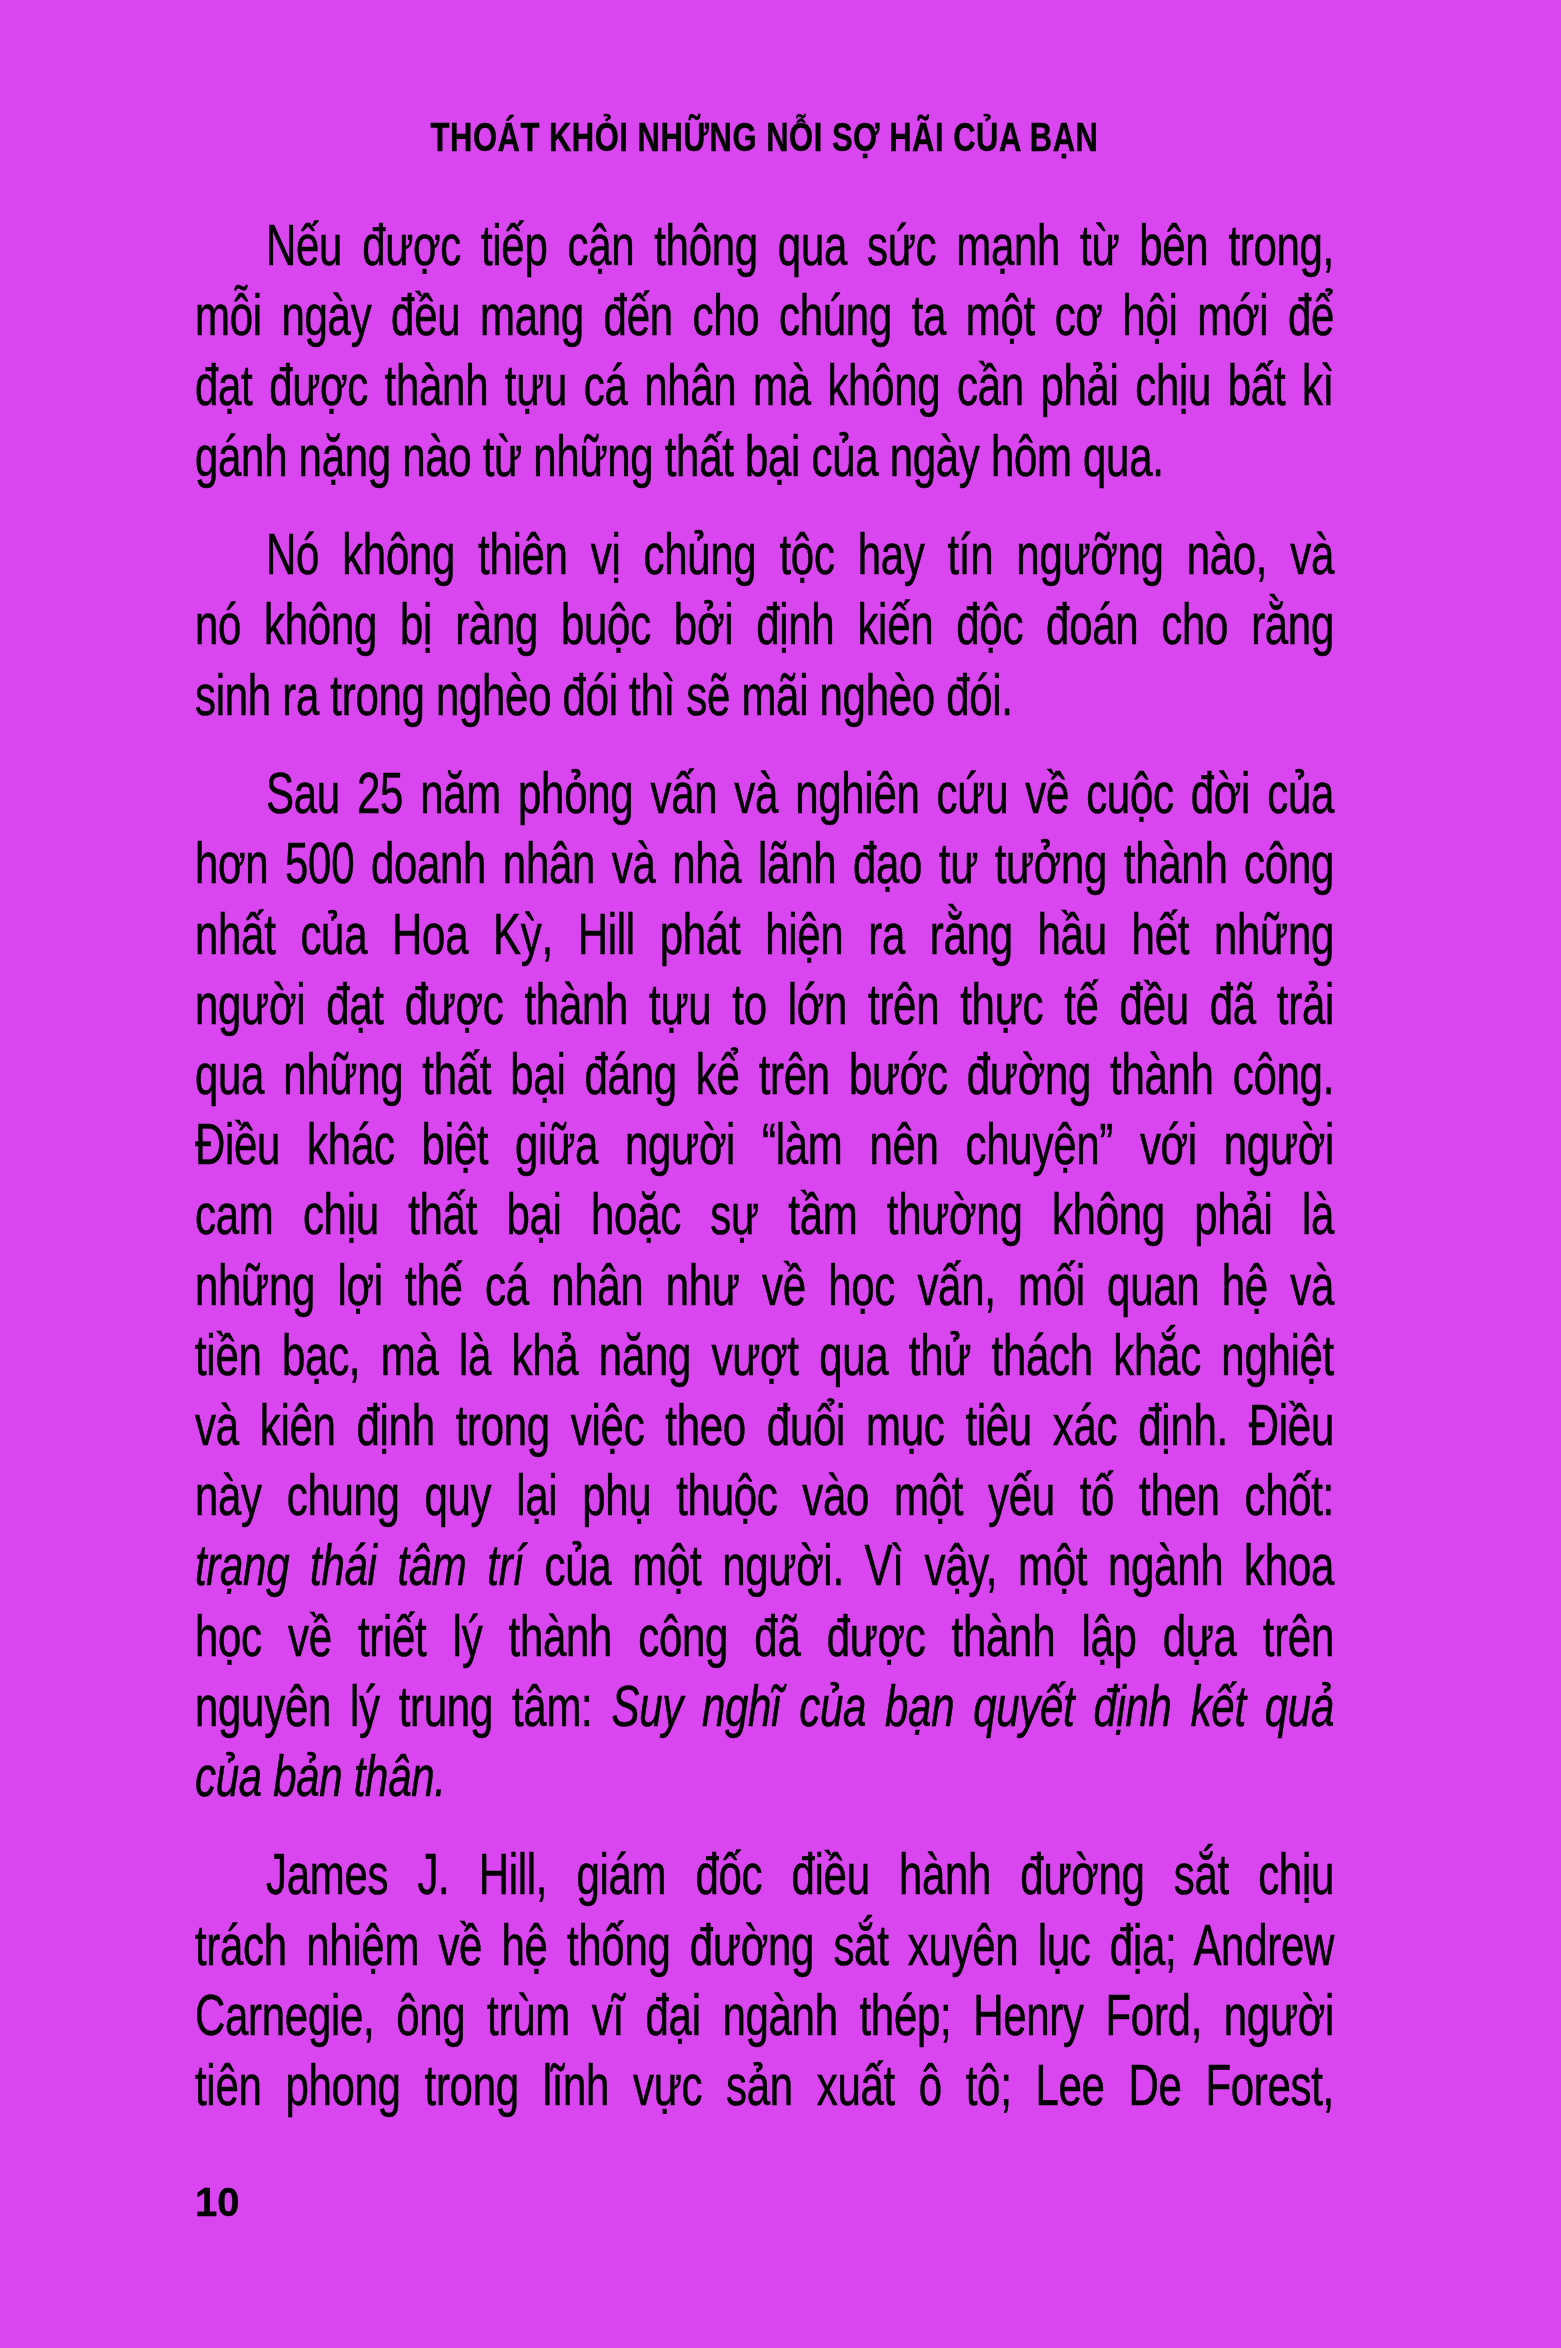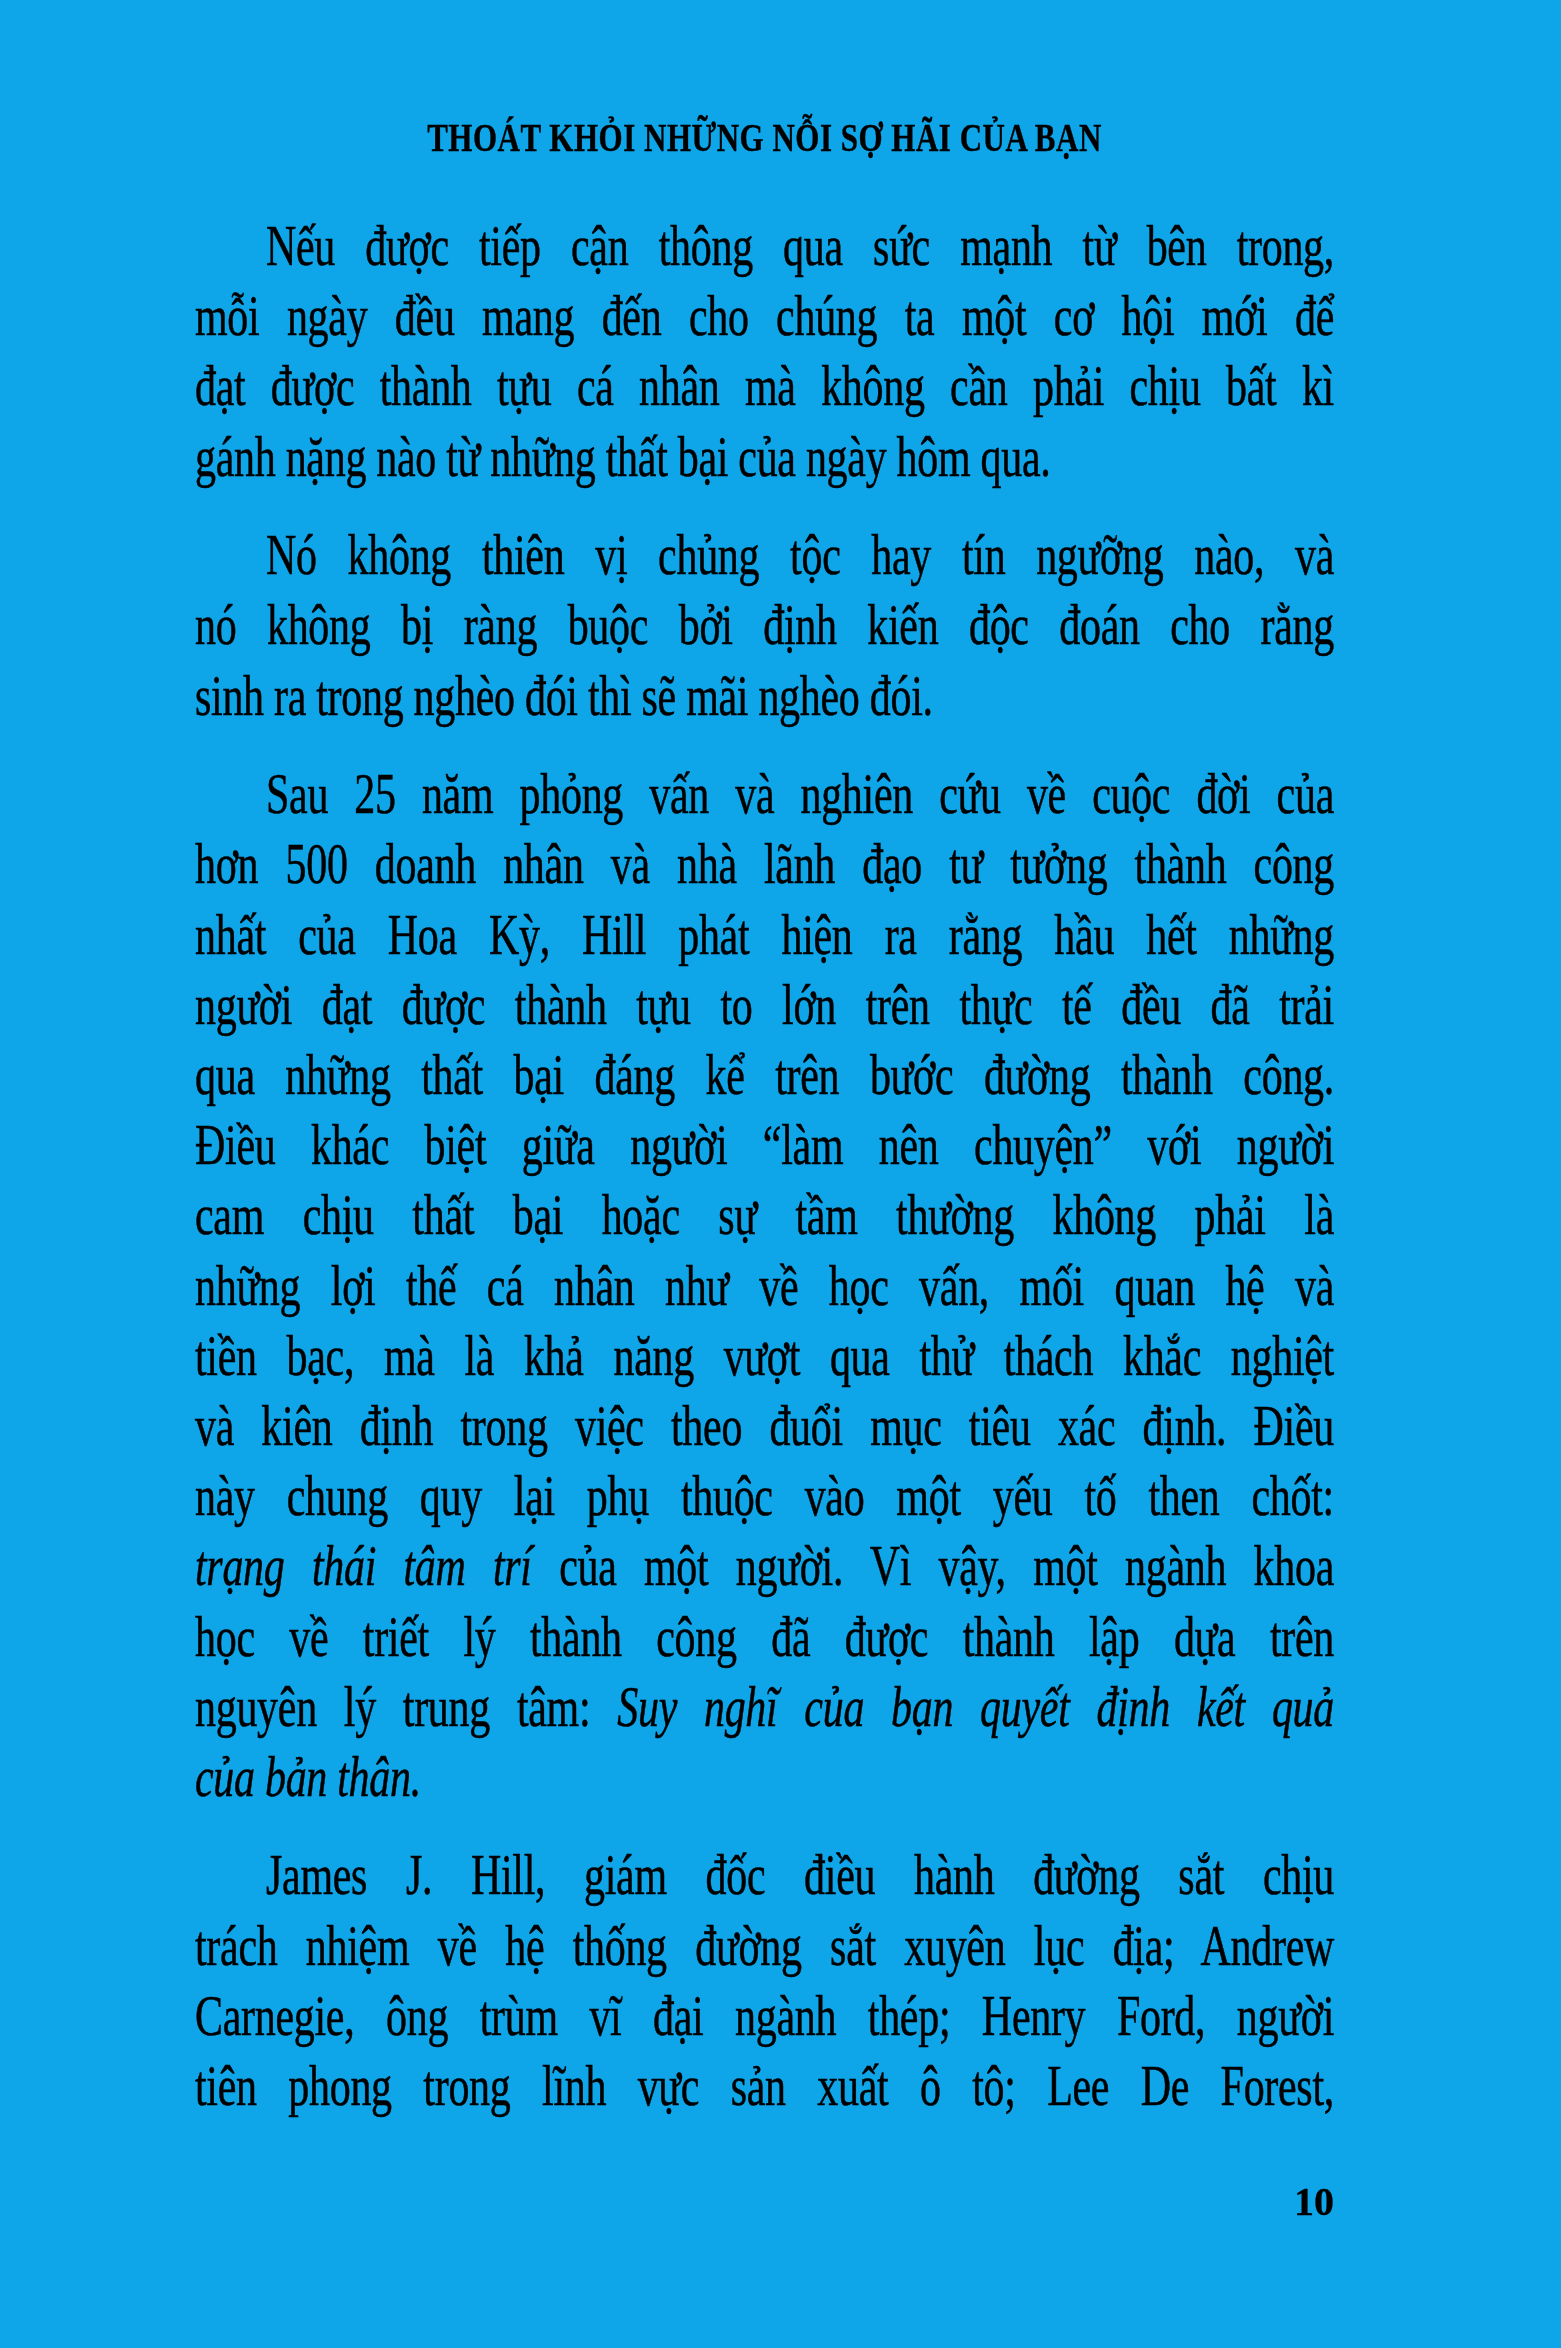--- a/index.html
+++ b/index.html
@@ -4,23 +4,23 @@
 <style>
   html, body {
     margin: 0;
     padding: 0;
     background: #ffffff;
   }
   .page {
     position: relative;
     width: 1562px;
     height: 2348px;
-    background: #0ea5e9;
+    background: #d946ef;
     overflow: hidden;
-    font-family: Liberation Serif, serif;
+    font-family: Liberation Sans, sans-serif;
     color: #000000;
   }
   .running-head {
     position: absolute;
     top: 117px;
     left: 195px;
     width: 1139px;
     text-align: center;
     font-size: 31px;
     font-weight: 700;
@@ -51,21 +51,21 @@
     white-space: normal;
   }
   .line.no-fill { text-align-last: left; }
   .line.indent { text-indent: 71px; }
   .run.italic { font-style: italic; }
   .page-number {
     position: absolute;
     top: 2182px;
     left: 195px;
     width: 1139px;
-    text-align: right;
+    text-align: left;
     font-size: 40px;
     font-weight: 700;
     line-height: 40px;
     -webkit-text-stroke: 0.3px #000;
   }
 </style>
 </head>
 <body>
 
 <div class="page">

